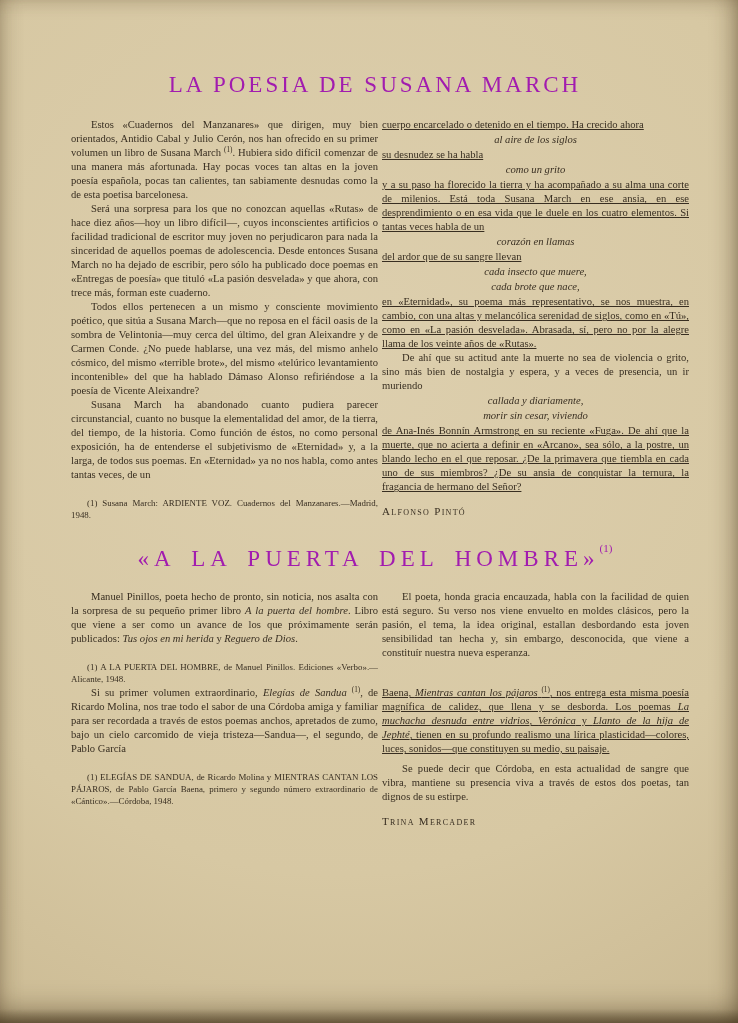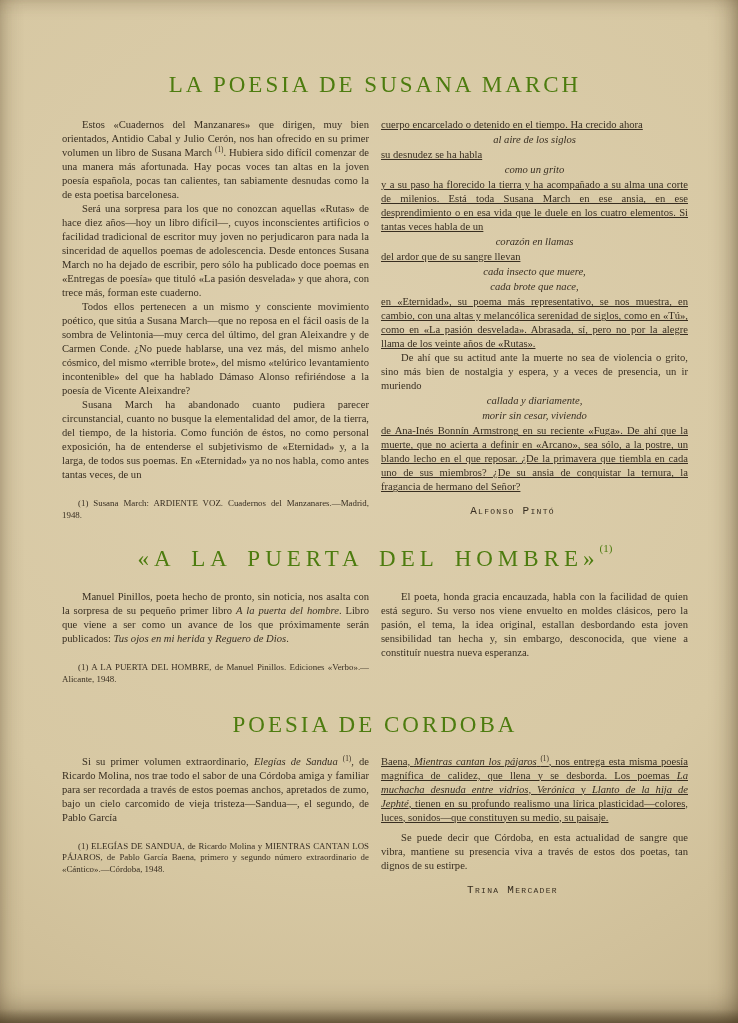--- a/index.html
+++ b/index.html
@@ -27,47 +27,47 @@
       inset 0 -20px 28px -10px rgba(62,46,22,.55),
       inset -16px 0 26px -14px rgba(62,46,22,.38),
       inset 14px 0 24px -16px rgba(90,70,40,.30),
       inset 0 14px 22px -16px rgba(90,70,40,.22);
   }
   .bottom-edge{
     position:absolute;left:0;right:0;bottom:0;height:14px;pointer-events:none;z-index:6;
     background:linear-gradient(to bottom, rgba(58,44,20,0) 0%, rgba(58,44,20,.45) 100%);
   }
   h1,h2{
-    font-weight:400;text-align:center;color:#4d7c0f;
+    font-weight:400;text-align:center;color:#a21caf;
     margin:0;line-height:1.15;
   }
   .title-1{font-size:23px;letter-spacing:3px;margin-bottom:20px;}
   .title-2{font-size:23px;letter-spacing:5px;word-spacing:6px;margin:24px 0 18px;}
   .title-3{font-size:23px;letter-spacing:3px;margin:26px 0 16px;}
   h2 sup, .title-sup{font-size:11px;letter-spacing:0;vertical-align:14px;}
   .cols{
-    display:flex;gap:12px;
+    display:flex;gap:4px;margin-left:9px;
   }
   .col{
     width:307px;flex:0 0 307px;
     font-size:10.6px;line-height:14px;text-align:justify;
   }
   .col p{margin:0;}
   .p{text-indent:20px;}
   .pc{text-indent:0;text-decoration:underline;}
   .verse{
     text-align:center;font-style:italic;margin:1px 0 !important;
   }
   .footnote{
     font-size:8.9px;line-height:11.8px;margin-top:16px !important;
     text-indent:16px;text-align:justify;
   }
   .signature{
-    text-align:center;padding-right:44px;margin-top:10px !important;
-    font-variant:small-caps;letter-spacing:1.3px;font-size:11px;font-family:Liberation Mono, monospace;
+    text-align:left;padding-right:44px;margin-top:10px !important;
+    font-variant:small-caps;letter-spacing:1.3px;font-size:11px;
   }
   sup{font-size:68%;line-height:0;vertical-align:4px;}
   .gap-before{margin-top:6px !important;}
 </style>
 </head>
 <body>
 
 <div class="paper">
 
   <h1 class="title-1"><span>LA POESIA DE SUSANA MARCH</span></h1>
@@ -102,21 +102,20 @@
   <div class="cols">
     <div class="col">
         <p class="p"><span>Manuel Pinillos, poeta hecho de pronto, sin noticia, nos asalta con la sorpresa de su pequeño primer libro </span><i>A la puerta del hombre</i><span>. Libro que viene a ser como un avance de los que próximamente serán publicados: </span><i>Tus ojos en mi herida</i><span> y </span><i>Reguero de Dios</i><span>.</span></p>
         <p class="footnote"><span>(1)  A LA PUERTA DEL HOMBRE, de Manuel Pinillos. Ediciones «Verbo».—Alicante, 1948.</span></p>
       </div>
     <div class="col">
         <p class="p"><span>El poeta, honda gracia encauzada, habla con la facilidad de quien está seguro. Su verso nos viene envuelto en moldes clásicos, pero la pasión, el tema, la idea original, estallan desbordando esta joven sensibilidad tan hecha y, sin embargo, desconocida, que viene a constituír nuestra nueva esperanza.</span></p>
       </div>
   </div>
 
-  <h2 class="title-3"><span>POESIA DE CORDOBA</span></h2>
   <div class="cols">
     <div class="col">
         <p class="p"><span>Si su primer volumen extraordinario, </span><i>Elegías de Sandua</i><span> </span><sup>(1)</sup><span>, de Ricardo Molina, nos trae todo el sabor de una Córdoba amiga y familiar para ser recordada a través de estos poemas anchos, apretados de zumo, bajo un cielo carcomido de vieja tristeza—Sandua—, el segundo, de Pablo García</span></p>
         <p class="footnote"><span>(1)  ELEGÍAS DE SANDUA, de Ricardo Molina y MIENTRAS CANTAN LOS PÁJAROS, de Pablo García Baena, primero y segundo número extraordinario de «Cántico».—Córdoba, 1948.</span></p>
       </div>
     <div class="col">
         <p class="pc"><span>Baena, </span><i>Mientras cantan los pájaros</i><span> </span><sup>(1)</sup><span>, nos entrega esta misma poesía magnífica de calidez, que llena y se desborda. Los poemas </span><i>La muchacha desnuda entre vidrios</i><span>, </span><i>Verónica</i><span> y </span><i>Llanto de la hija de Jephté</i><span>, tienen en su profundo realismo una lírica plasticidad—colores, luces, sonidos—que constituyen su medio, su paisaje.</span></p>
         <p class="p gap-before"><span>Se puede decir que Córdoba, en esta actualidad de sangre que vibra, mantiene su presencia viva a través de estos dos poetas, tan dignos de su estirpe.</span></p>
         <p class="signature"><span>Trina Mercader</span></p>
       </div>

